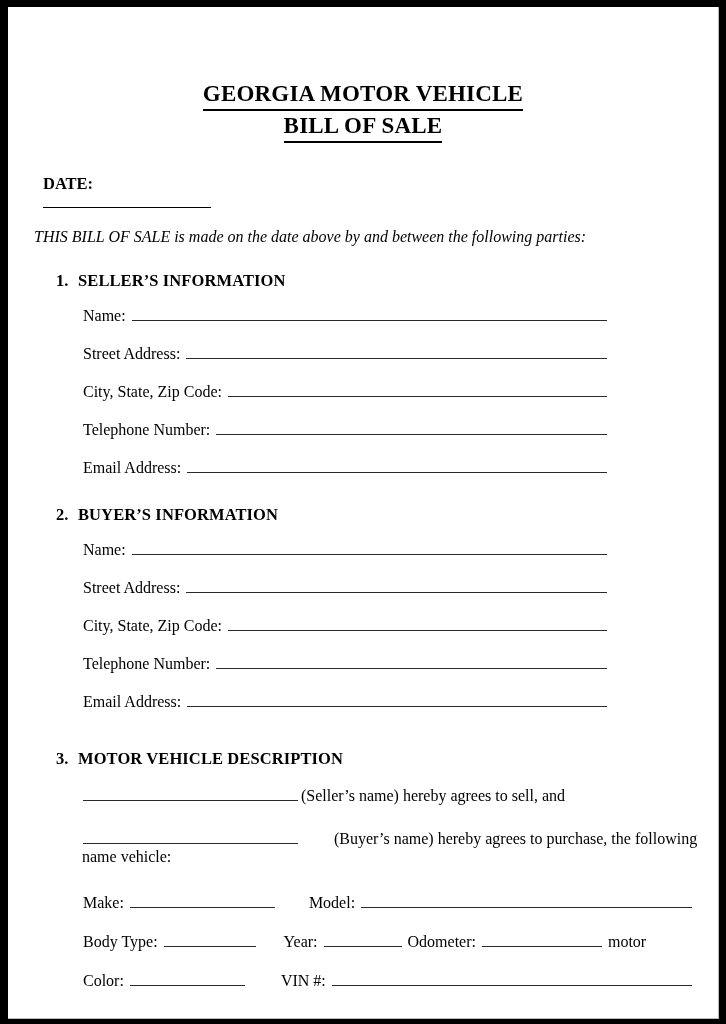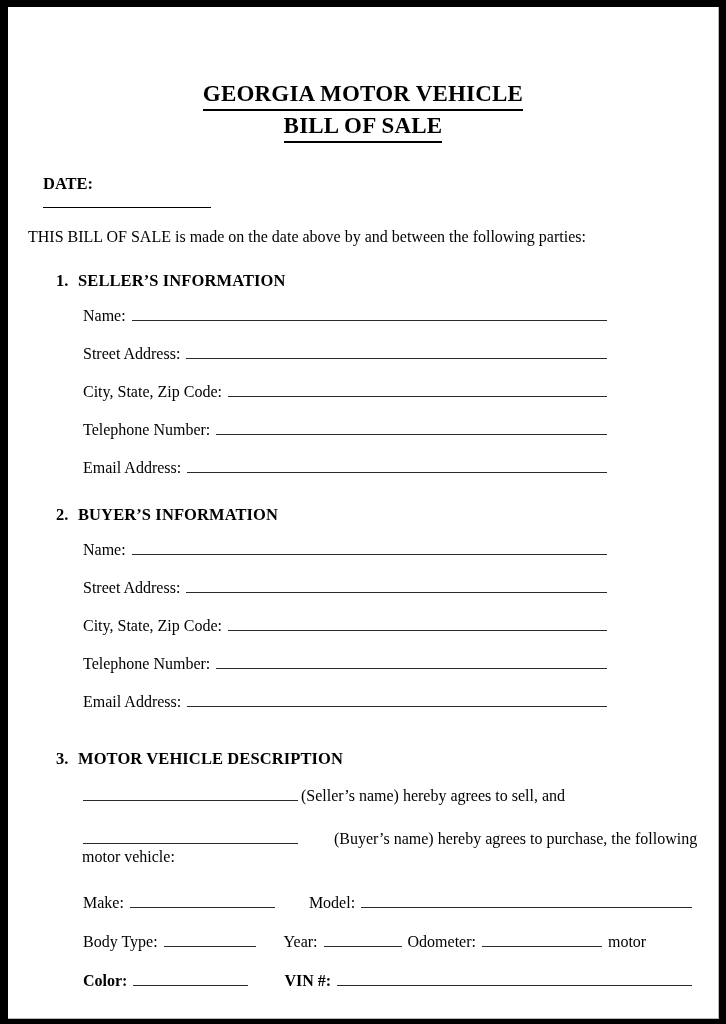--- a/index.html
+++ b/index.html
@@ -75,23 +75,24 @@
     display: inline-block;
     width: 168px;
     border-bottom: 1.3px solid #000;
     margin-left: 9px;
     height: 13px;
   }
 
   
   .intro {
     margin-top: 19px;
-    margin-left: 20px;
+    margin-left: 26px;
     font-size: 16px;
     line-height: 20px;
+    font-style: italic;
   }
 
   
   .section {
     margin-left: 48px;
     margin-top: 24px;
   }
   .section-head {
     font-size: 16.5px;
     font-weight: bold;
@@ -181,21 +182,21 @@
   .ln-model  { flex: 1 1 auto; min-width: 40px; }
   .ln-body   { flex: 0 0 92px; }
   .ln-year   { flex: 0 0 78px; }
   .ln-odo    { flex: 0 0 120px; }
   .ln-color  { flex: 0 0 115px; }
   .ln-vin    { flex: 1 1 auto; min-width: 40px; }
   .spec-row .trail { margin-left: 0; }
 
   .spec-row.row-make { padding-right: 20px; }
   .spec-row.row-mid  { padding-right: 32px; }
-  .spec-row.row-color{ padding-right: 20px; font-weight: bold; }
+  .spec-row.row-color{ padding-right: 20px; }
   .gap-before-model { margin-left: 28px; }
   .gap-before-vin { margin-left: 30px; }
 </style>
 </head>
 <body>
 
 <div id="page-frame">
   <div id="page">
     <div class="doc-body">
 
@@ -284,21 +285,21 @@
           <div class="name-clause">
             <span class="blank"></span>
             <span class="txt">(Seller’s name) hereby agrees to sell, and</span>
           </div>
 
           <div class="clause-wrap">
             <div class="name-clause" style="margin-bottom:0;gap:33px;">
               <span class="blank"></span>
               <span class="txt">(Buyer’s name) hereby agrees to purchase, the following</span>
             </div>
-            <div class="clause-cont">motor vehicle:</div>
+            <div class="clause-cont">name vehicle:</div>
           </div>
 
           <div class="spec-row row-make" style="margin-top:26px;">
             <span class="lbl">Make:</span>
             <span class="ln ln-make"></span>
             <span class="lbl gap-before-model">Model:</span>
             <span class="ln ln-model"></span>
           </div>
 
           <div class="spec-row row-mid">

